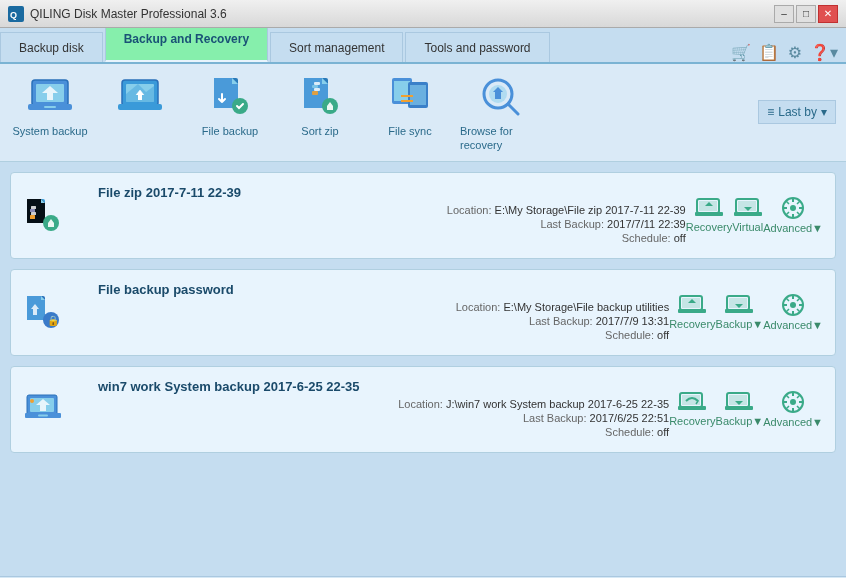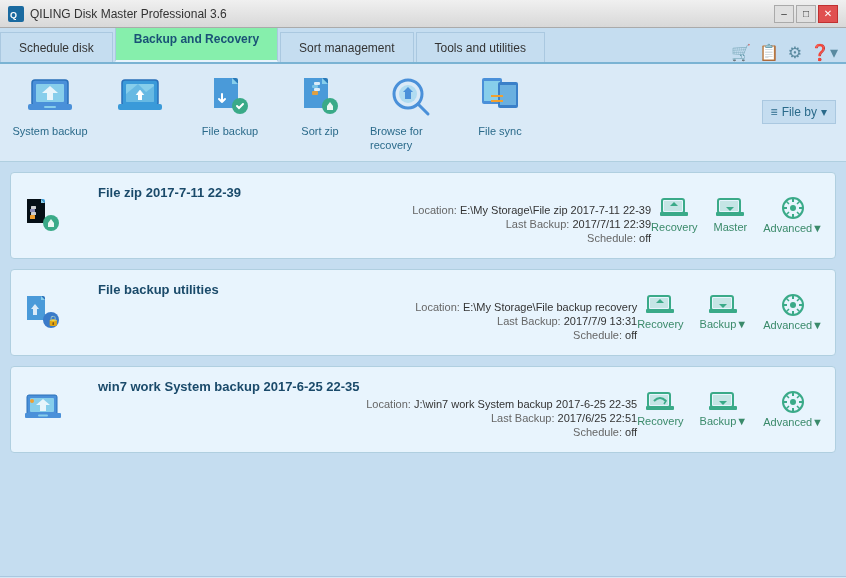--- a/index.html
+++ b/index.html
@@ -138,21 +138,21 @@
       align-items: center;
       justify-content: center;
       flex-shrink: 0;
     }
     .task-info { flex: 1; }
     .task-name { font-weight: bold; color: #1a4a6a; font-size: 13px; margin-bottom: 4px; padding-left: 23px; }
     .task-row { color: #333; font-size: 11px; margin-bottom: 2px; text-align: right; }
     .task-row span.label { color: #666; display: inline-block; width: 80px; }
     .task-actions {
       display: flex;
-      gap: 16px;
+      gap: 0;
       align-items: center;
       flex-shrink: 0;
     }
     .task-action {
       display: flex;
       flex-direction: column;
       align-items: center;
       cursor: pointer;
       font-size: 11px;
       color: #3a8a6a;
@@ -192,24 +192,24 @@
   </span>
   <span class="titlebar-title">QILING Disk Master Professional 3.6</span>
   <div class="titlebar-controls">
     <div class="titlebar-btn">–</div>
     <div class="titlebar-btn">□</div>
     <div class="titlebar-btn close">✕</div>
   </div>
 </div>
 
 <div class="tabbar">
-  <div class="tab">Schedule disk</div>
+  <div class="tab">Backup disk</div>
   <div class="tab active">Backup and Recovery</div>
   <div class="tab">Sort management</div>
-  <div class="tab">Tools and utilities</div>
+  <div class="tab">Tools and password</div>
   <div class="tab-spacer"></div>
   <div class="tab-actions">
     <span class="tab-action-icon">🛒</span>
     <span class="tab-action-icon">📋</span>
     <span class="tab-action-icon">⚙</span>
     <span class="tab-action-icon">❓▾</span>
   </div>
 </div>
 
 <div class="toolbar">
@@ -268,47 +268,47 @@
         <circle cx="32" cy="32" r="8" fill="#3aaa88"></circle>
         <path d="M29 32 L32 28 L35 32 L35 36 L29 36 Z" fill="white" opacity="0.9"></path>
       </svg>
     </div>
     <span class="label">Sort zip</span>
   </div>
 
   <div class="toolbar-item">
     <div class="icon-box">
       <svg width="44" height="44" viewBox="0 0 44 44">
-        <circle cx="20" cy="20" r="14" fill="none" stroke="#4a90d9" stroke-width="3"></circle>
-        <circle cx="20" cy="20" r="9" fill="#87ceeb" opacity="0.5"></circle>
-        <line x1="30" y1="30" x2="40" y2="40" stroke="#4a90d9" stroke-width="3" stroke-linecap="round"></line>
-        <path d="M15 18 L20 13 L25 18" fill="#4a90d9"></path>
-        <rect x="17" y="18" width="6" height="7" fill="#4a90d9"></rect>
-      </svg>
-    </div>
-    <span class="label">Browse for recovery</span>
-  </div>
-
-  <div class="toolbar-item">
-    <div class="icon-box">
-      <svg width="44" height="44" viewBox="0 0 44 44">
         <rect x="4" y="4" width="20" height="26" rx="2" fill="#4a90d9"></rect>
         <rect x="6" y="7" width="16" height="20" fill="#87ceeb"></rect>
         <rect x="20" y="8" width="20" height="26" rx="2" fill="#3a80c9"></rect>
         <rect x="22" y="11" width="16" height="20" fill="#6ab0e0"></rect>
         <path d="M13 22 L25 22" stroke="#f0a030" stroke-width="2" marker-end="url(#arr)"></path>
         <path d="M25 27 L13 27" stroke="#f0a030" stroke-width="2"></path>
       </svg>
     </div>
     <span class="label">File sync</span>
   </div>
 
+  <div class="toolbar-item">
+    <div class="icon-box">
+      <svg width="44" height="44" viewBox="0 0 44 44">
+        <circle cx="20" cy="20" r="14" fill="none" stroke="#4a90d9" stroke-width="3"></circle>
+        <circle cx="20" cy="20" r="9" fill="#87ceeb" opacity="0.5"></circle>
+        <line x1="30" y1="30" x2="40" y2="40" stroke="#4a90d9" stroke-width="3" stroke-linecap="round"></line>
+        <path d="M15 18 L20 13 L25 18" fill="#4a90d9"></path>
+        <rect x="17" y="18" width="6" height="7" fill="#4a90d9"></rect>
+      </svg>
+    </div>
+    <span class="label">Browse for recovery</span>
+  </div>
+
   <div class="sort-btn">
     <span>≡</span>
-    <span>File by</span>
+    <span>Last by</span>
     <span>▾</span>
   </div>
 </div>
 
 <div class="main">
 
   <div class="task-card">
     <div class="task-icon">
       <svg width="36" height="36" viewBox="0 0 36 36">
         <rect x="2" y="2" width="18" height="24" rx="2" fill="#3a9ad9"></rect>
@@ -351,21 +351,21 @@
       </div>
       <div class="task-action">
         <span class="icon" style="color:#3aaa88;">
           <svg width="28" height="22" viewBox="0 0 28 22">
             <rect x="2" y="2" width="22" height="14" rx="2" fill="none" stroke="#3aaa88" stroke-width="2"></rect>
             <rect x="4" y="4" width="18" height="10" fill="#3aaa88" opacity="0.2"></rect>
             <rect x="0" y="15" width="28" height="4" rx="1" fill="#3aaa88"></rect>
             <path d="M10 10 L14 14 L18 10" fill="#3aaa88"></path>
           </svg>
         </span>
-        <span>Master</span>
+        <span>Virtual</span>
       </div>
       <div class="task-action">
         <span class="icon" style="color:#3aaa88;">
           <svg width="24" height="24" viewBox="0 0 24 24">
             <circle cx="12" cy="12" r="10" fill="none" stroke="#3aaa88" stroke-width="2"></circle>
             <circle cx="12" cy="12" r="3" fill="#3aaa88"></circle>
             <path d="M12 2 L12 6 M12 18 L12 22 M2 12 L6 12 M18 12 L22 12" stroke="#3aaa88" stroke-width="2"></path>
             <path d="M5 5 L8 8 M16 16 L19 19 M5 19 L8 16 M16 8 L19 5" stroke="#3aaa88" stroke-width="1.5"></path>
           </svg>
         </span>
@@ -380,24 +380,24 @@
         <rect x="2" y="2" width="18" height="24" rx="2" fill="#2a70b9"></rect>
         <path d="M2 2 L16 2 L20 6 L20 26 L2 26 Z" fill="#4a9ad9"></path>
         <path d="M16 2 L16 6 L20 6 Z" fill="#87ceeb"></path>
         <path d="M6 15 L10 10 L14 15" fill="#fff" opacity="0.8"></path>
         <rect x="8" y="15" width="4" height="6" fill="#fff" opacity="0.8"></rect>
         <circle cx="26" cy="26" r="8" fill="#3a7ac9"></circle>
         <text x="22" y="30" fill="white" font-size="10" font-weight="bold">🔒</text>
       </svg>
     </div>
     <div class="task-info">
-      <div class="task-name">File backup utilities</div>
+      <div class="task-name">File backup password</div>
       <div class="task-row">
         <span class="label">Location:</span>
-        <span>E:\My Storage\File backup recovery</span>
+        <span>E:\My Storage\File backup utilities</span>
       </div>
       <div class="task-row">
         <span class="label">Last Backup:</span>
         <span>2017/7/9 13:31</span>
       </div>
       <div class="task-row">
         <span class="label">Schedule:</span>
         <span>off</span>
       </div>
     </div>

